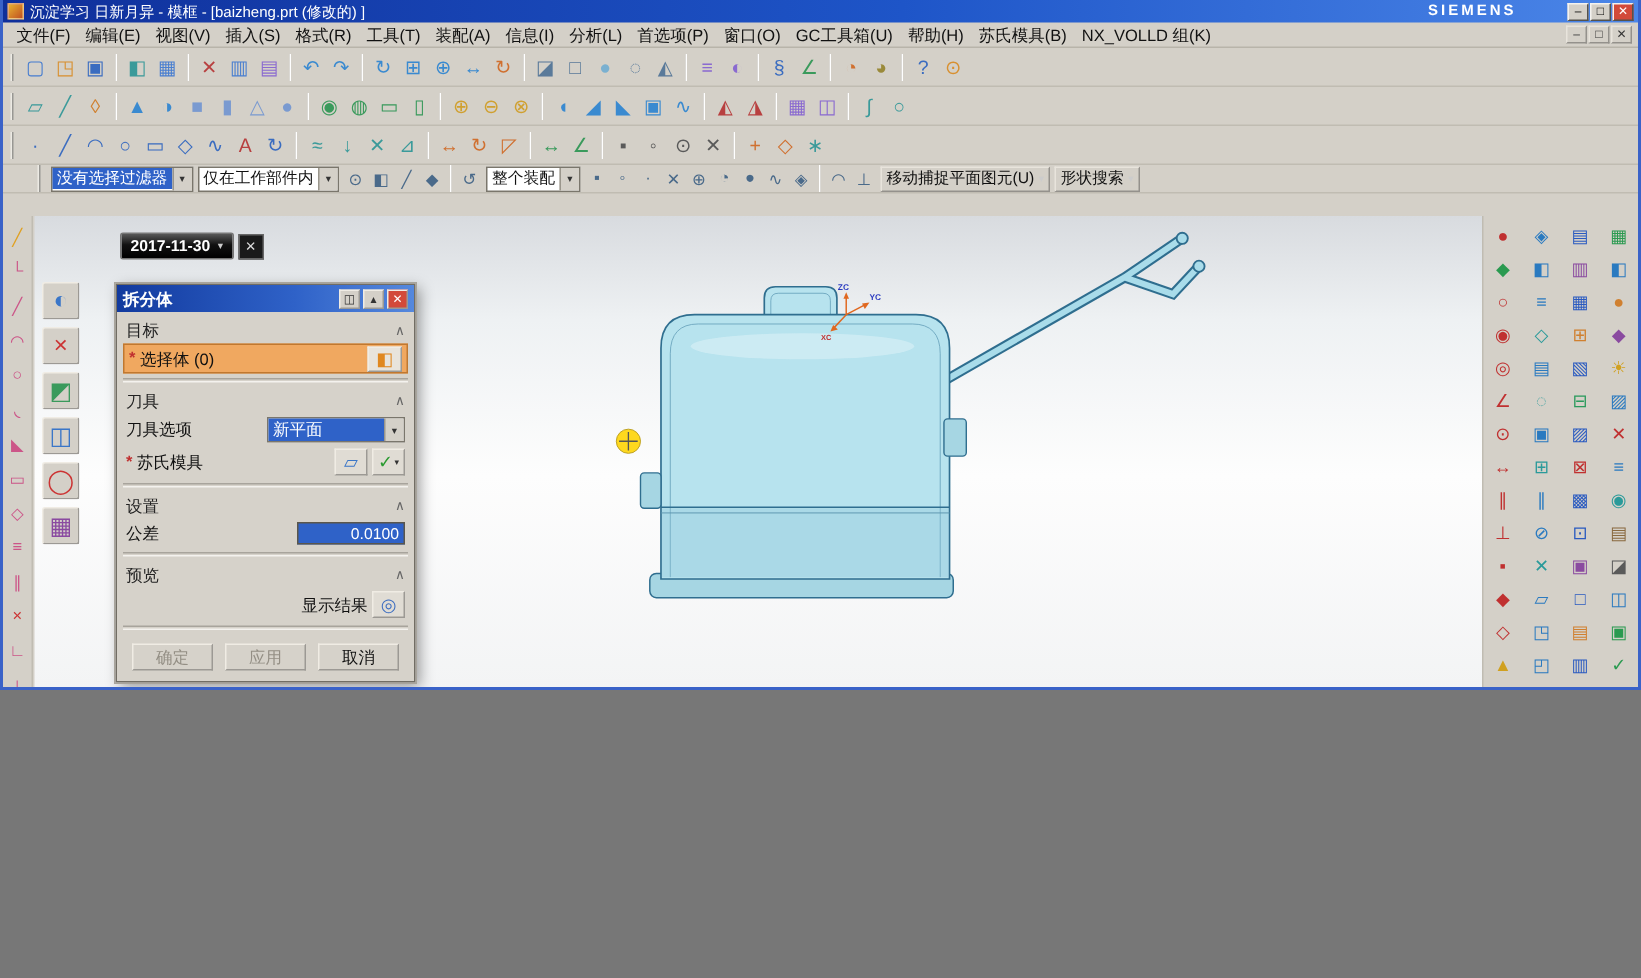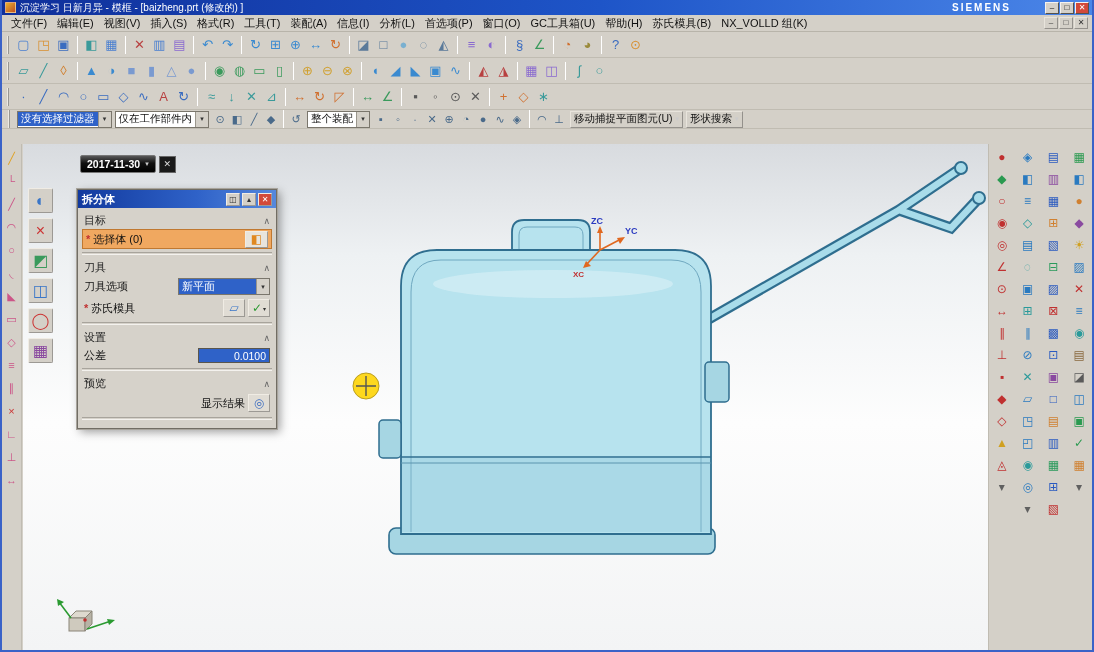--- a/index.html
+++ b/index.html
@@ -1,38 +1,38 @@
 <!DOCTYPE html>
 <html><head>
 <meta charset="utf-8">
 <style>
 *{margin:0;padding:0;box-sizing:border-box}
 html,body{background:#777}
-.page{width:1094px;height:652px;position:relative;background:#d4d0c8;border:2px solid #3a62c8;border-top:none;overflow:hidden;font-family:"Liberation Sans","DejaVu Sans",sans-serif;font-size:11px;color:#111}
+.page{width:1094px;height:460px;position:relative;background:#d4d0c8;border:2px solid #3a62c8;border-top:none;overflow:hidden;font-family:"Liberation Sans","DejaVu Sans",sans-serif;font-size:11px;color:#111}
 
 .titlebar{height:15px;background:linear-gradient(90deg,#0f2f9a 0%,#1e55c8 55%,#4b86e8 100%);display:flex;align-items:center;color:#fff;font-size:10px;padding:0 3px;gap:4px}
 .app-ico{width:11px;height:11px;background:linear-gradient(135deg,#e8b030,#c05020);border:1px solid rgba(255,255,255,.4);flex:none}
 .title-text{white-space:nowrap;overflow:hidden}
 .tb-spacer{flex:1}
 .brand{font-weight:bold;letter-spacing:2px;font-size:10px;margin-right:30px}
 .winbtns{display:flex;gap:1px}
 .winbtn{width:14px;height:12px;background:#d4d0c8;border:1px solid #f4f2ee;border-right-color:#55524c;border-bottom-color:#55524c;color:#000;font-size:8px;line-height:10px;text-align:center}
 .winbtn.close{background:#d24a3a;color:#fff}
 
 .menubar{height:17px;display:flex;align-items:center;padding:0 4px;border-bottom:1px solid #b8b4aa;font-size:11px}
 .menu-item{padding:1px 5px;white-space:nowrap}
 .menubar .winbtns{margin-left:auto}
 .menubar .winbtn{border:1px outset #e8e4dc;background:#d4d0c8;color:#333}
 
 .toolbar{display:flex;align-items:center;height:26px;padding:0 2px;border-bottom:1px solid #c0bcb2;gap:1px;overflow:hidden}
 .grip{width:3px;height:18px;margin:0 3px;border-left:2px ridge #eceae4;flex:none}
 .tb-icon{width:19px;height:19px;display:inline-flex;align-items:center;justify-content:center;font-size:13px;flex:none;border:1px solid transparent;border-radius:2px}
 .tb-sep{width:1px;height:18px;background:#9a968c;border-right:1px solid #fff;margin:0 3px;flex:none}
 
-.selbar{height:19px;display:flex;align-items:center;gap:3px;padding:0 3px;border-bottom:1px solid #c0bcb2}
+.selbar{height:19px;display:flex;align-items:center;gap:3px;padding:0 20px;border-bottom:1px solid #c0bcb2}
 .combo{height:17px;background:#fff;border:1px solid #7a766c;display:flex;align-items:center;font-size:10.5px;flex:none}
 .combo-val{padding:0 3px;white-space:nowrap}
 .combo-val.hl{background:#2f62c8;color:#fff}
 .combo-arrow{width:13px;height:100%;background:#d4d0c8;border-left:1px solid #9a968c;display:flex;align-items:center;justify-content:center;font-size:7px;color:#333}
 .label-btn{height:17px;display:flex;align-items:center;border:1px outset #e8e4dc;background:#d4d0c8;padding:0 3px;font-size:10.5px;gap:3px;flex:none;white-space:nowrap}
 .sb-icons{display:flex;align-items:center;gap:1px}
 .sb-icons .tb-icon{width:16px;height:16px;font-size:11px}
 
 .promptbar{height:15px;display:flex;align-items:center;padding:0 6px;background:#d9d6cf;border-bottom:1px solid #a8a49a;font-size:11px}
 
@@ -434,20 +434,25 @@
         <div class="grp-hdr">
           <span>预览</span>
           <span class="caret">∧</span>
         </div>
         <div class="frow" style="justify-content:flex-end">
           <span>显示结果</span>
           <span class="icon-btn" style="color:#3a6cc0">◎</span>
         </div>
 
         <div class="grp-sep"></div>
+        <div class="btn-row">
+          <span class="nx-btn dim">确定</span>
+          <span class="nx-btn dim">应用</span>
+          <span class="nx-btn">取消</span>
+        </div>
       </div>
     </div>
 
     <div class="right-panel">
       <div class="rp-col">
           <span class="tb-icon" style="color: rgb(192, 48, 48);">●</span>
           <span class="tb-icon" style="color: rgb(42, 154, 80);">◆</span>
           <span class="tb-icon" style="color: rgb(192, 48, 48);">○</span>
           <span class="tb-icon" style="color: rgb(192, 48, 48);">◉</span>
           <span class="tb-icon" style="color: rgb(192, 48, 48);">◎</span>

